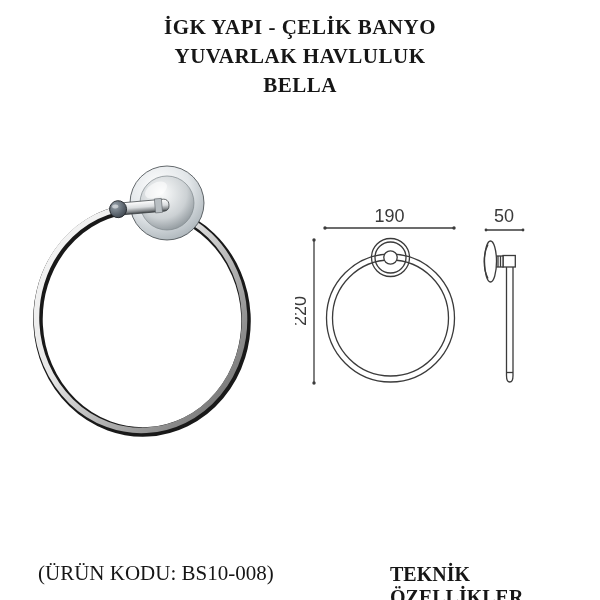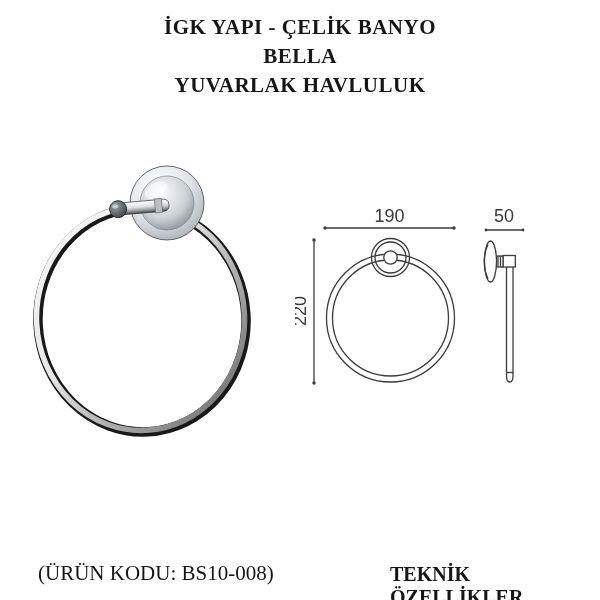--- a/index.html
+++ b/index.html
@@ -35,22 +35,22 @@
     font-weight: bold; font-size: 20px; color: #161616;
   }
 </style>
 </head>
 <body>
 
 <div class="page">
 
   <header class="title">
     <div>İGK YAPI - ÇELİK BANYO</div>
+    <div>YUVARLAK HAVLULUK</div>
     <div>BELLA</div>
-    <div>YUVARLAK HAVLULUK</div>
   </header>
 
   <svg class="photo-svg" width="255" height="295" viewBox="0 0 255 295">
     <defs>
       <linearGradient id="tube" x1="0" y1="0" x2="1" y2="1">
         <stop offset="0" stop-color="#fafafa"></stop>
         <stop offset="0.4" stop-color="#e6e6e6"></stop>
         <stop offset="0.72" stop-color="#9d9d9d"></stop>
         <stop offset="1" stop-color="#5f5f5f"></stop>
       </linearGradient>

